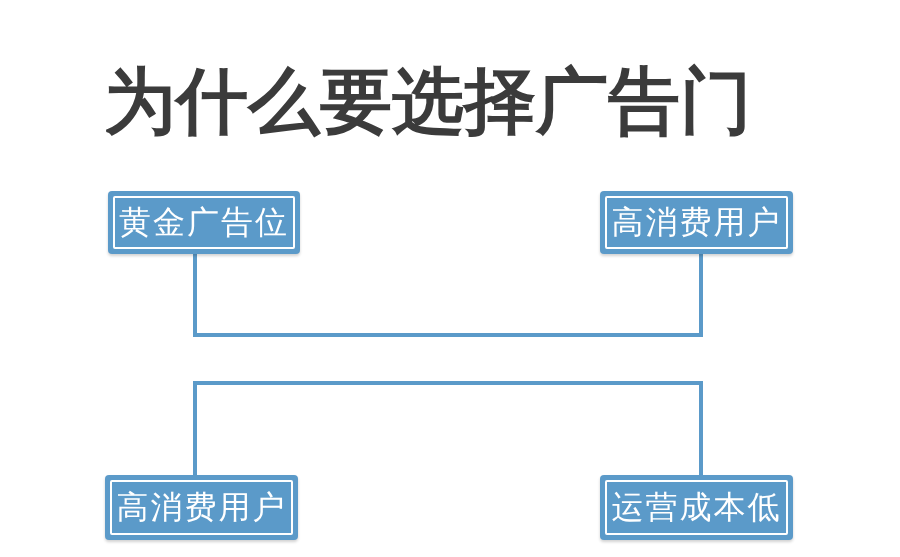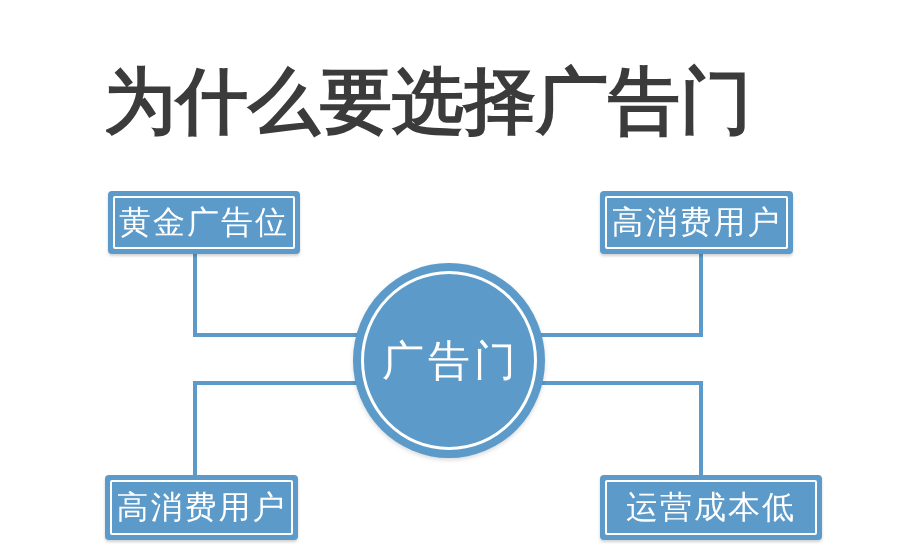--- a/index.html
+++ b/index.html
@@ -75,21 +75,21 @@
     color: var(--text-on-accent);
     font-size: 32px;
     letter-spacing: 2px;
     white-space: nowrap;
     line-height: 1;
     padding-bottom: 2px;
   }
   .node-tl { left: 108px; top: 191px; width: 192px; height: 63px; }
   .node-tr { left: 600px; top: 191px; width: 193px; height: 63px; }
   .node-bl { left: 105px; top: 475px; width: 193px; height: 65px; }
-  .node-br { left: 600px; top: 475px; width: 222px; height: 65px; }
+  .node-br { left: 600px; top: 475px; width: 193px; height: 65px; }
 
   
   .hub {
     position: absolute;
     left: 353px;
     top: 263px;
     width: 192px;
     height: 195px;
     border-radius: 50%;
     background: var(--accent);
@@ -141,17 +141,14 @@
   </div>
 
   <div class="node node-bl">
     <span class="node-label">高消费用户</span>
   </div>
 
   <div class="node node-br">
     <span class="node-label">运营成本低</span>
   </div>
 
-  <div class="hub">
-    <span class="hub-label">广告门</span>
-  </div>
 
 </div>
 
 </body></html>

